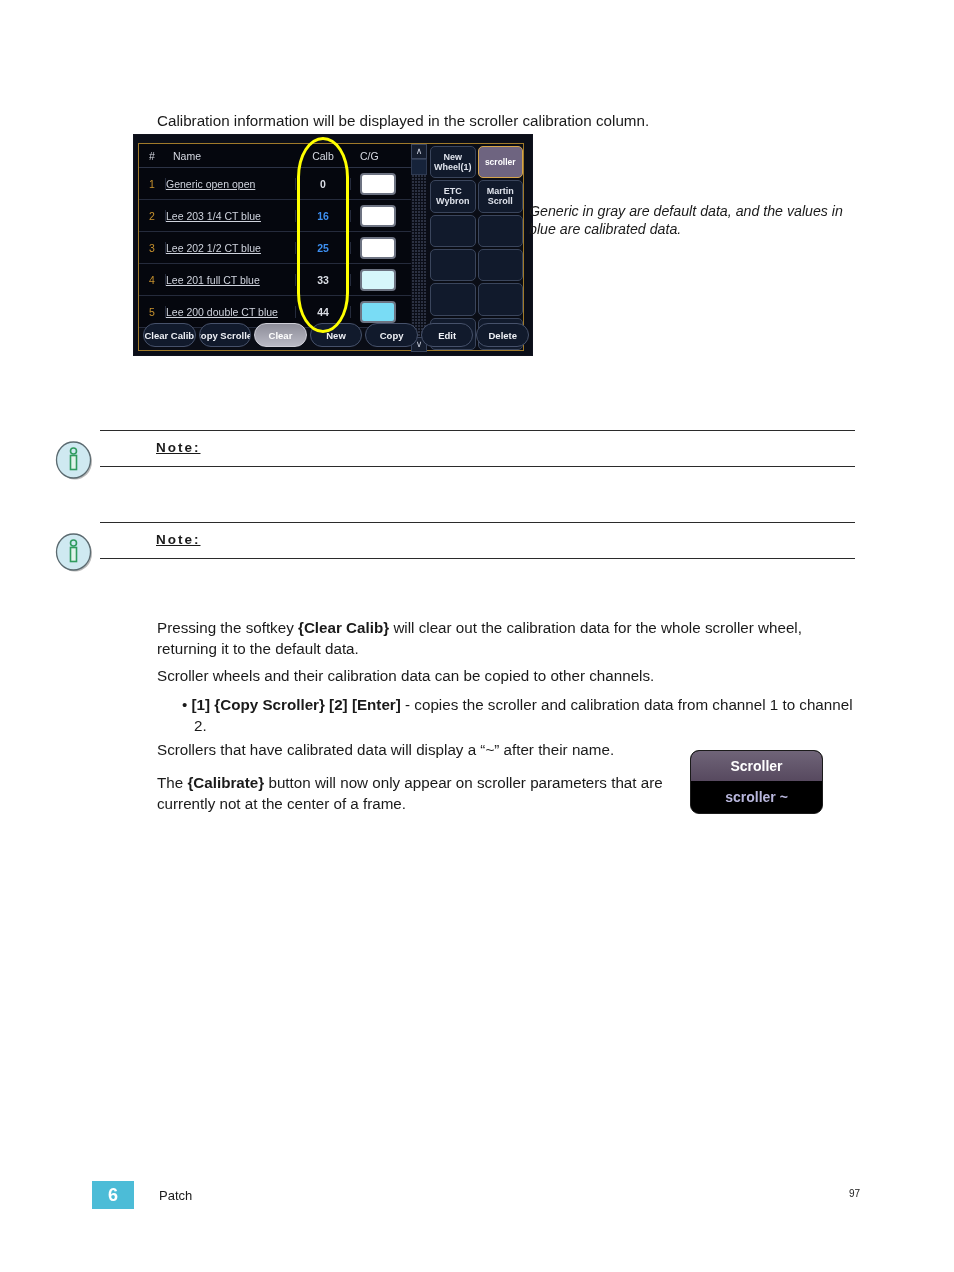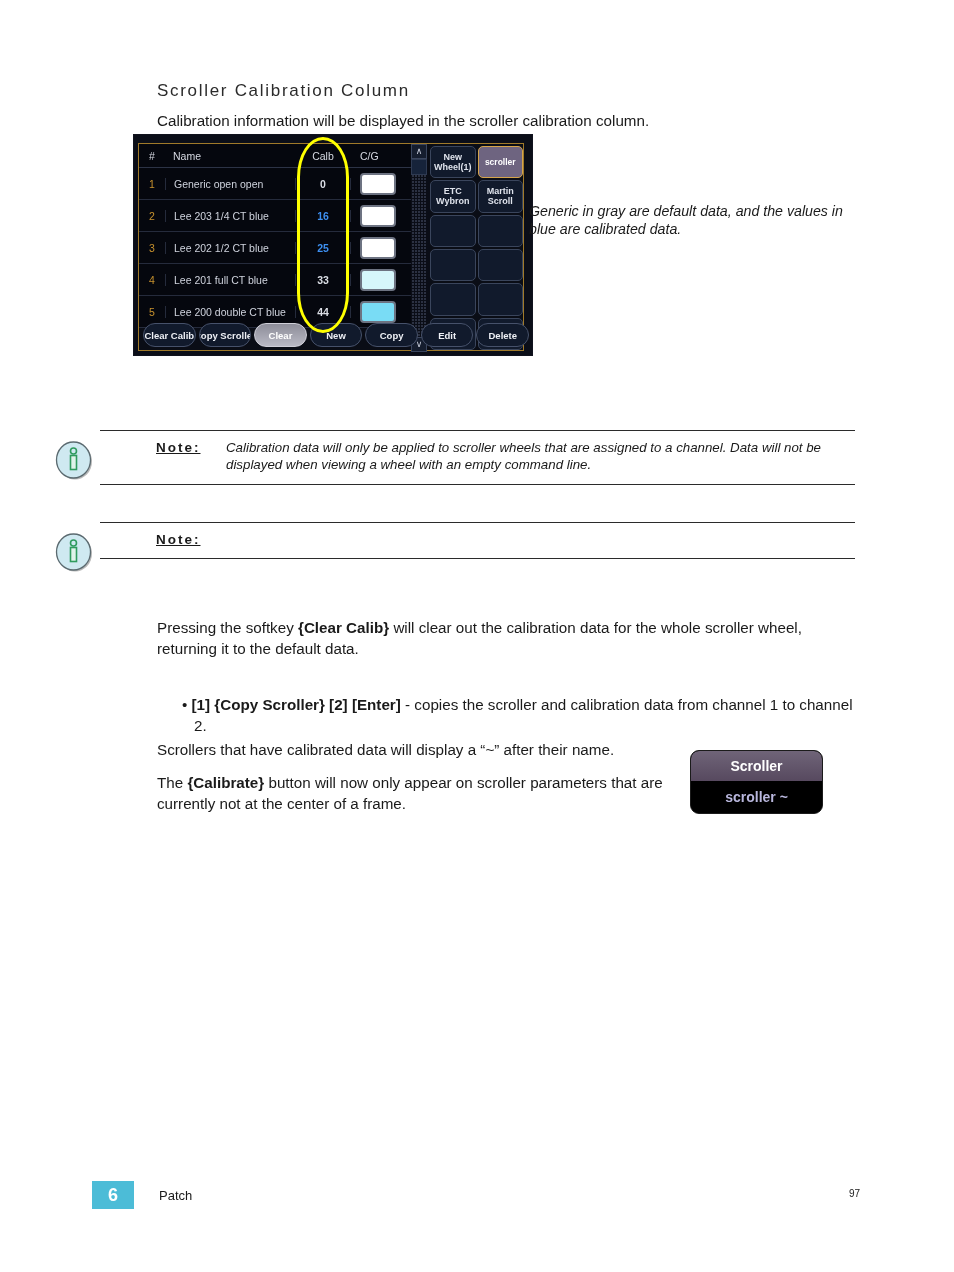--- a/index.html
+++ b/index.html
@@ -110,23 +110,24 @@
     height: 32px;
     align-items: center;
     border-bottom: 1px solid #252b3c;
     background: #05070e;
   }
   .td-num {
     width: 26px; text-align: center;
     color: #c8922e; font-size: 10.5px;
   }
   .td-name {
-    flex: 1; padding-left: 8px;
+    flex: 1; 
     color: #cfd3dd; font-size: 10.5px;
     border-left: 1px solid #252b3c;
+    text-decoration: underline;
   }
   .td-calb {
     width: 56px; text-align: center;
     font-size: 10.5px; font-weight: bold;
     border-left: 1px solid #252b3c;
     border-right: 1px solid #252b3c;
   }
   .calb-default { color: #dcdfe6; }
   .calb-cal     { color: #3d8ff0; }
 
@@ -357,21 +358,20 @@
     text-align: right;
     font-size: 10px;
     color: #1a1a1a;
   }
 </style>
 </head>
 <body>
 
 <div class="page">
 
-  <div class="section-heading">Scroller Calibration Column</div>
 
   <div class="body-text p-intro">Calibration information will be displayed in the scroller calibration column.</div>
 
   <div class="ui-shot">
     <div class="ui-inner">
       <div class="ui-cols">
 
         <div class="tbl-region">
           <div class="tbl-head">
             <div class="th-num">#</div>
@@ -460,21 +460,20 @@
 
   <div class="highlight-oval"></div>
 
   <div class="shot-caption">Generic in gray are default data, and the values in blue are calibrated data.</div>
 
 
   <div class="note-block note-1">
     <div class="note-rule"></div>
     <div class="note-body">
       <div class="note-label">Note:</div>
-      <div class="note-text">Calibration data will only be applied to scroller wheels that are assigned to a channel. Data will not be displayed when viewing a wheel with an empty command line.</div>
     </div>
     <div class="note-rule"></div>
   </div>
   <svg class="note-icon ic1" viewBox="0 0 44 44">
     <ellipse cx="23" cy="23.5" rx="17" ry="18" fill="#b8b8b8"></ellipse>
     <ellipse cx="21.5" cy="22" rx="17" ry="18" fill="#cfe9f1" stroke="#5b6a70" stroke-width="1.3"></ellipse>
     <circle cx="21.5" cy="13" r="3" fill="none" stroke="#2f9b5e" stroke-width="1.6"></circle>
     <rect x="18.5" y="17.5" width="6" height="14" fill="#dff3ea" stroke="#2f9b5e" stroke-width="1.6"></rect>
   </svg>
 
@@ -487,20 +486,21 @@
   </div>
   <svg class="note-icon ic2" viewBox="0 0 44 44">
     <ellipse cx="23" cy="23.5" rx="17" ry="18" fill="#b8b8b8"></ellipse>
     <ellipse cx="21.5" cy="22" rx="17" ry="18" fill="#cfe9f1" stroke="#5b6a70" stroke-width="1.3"></ellipse>
     <circle cx="21.5" cy="13" r="3" fill="none" stroke="#2f9b5e" stroke-width="1.6"></circle>
     <rect x="18.5" y="17.5" width="6" height="14" fill="#dff3ea" stroke="#2f9b5e" stroke-width="1.6"></rect>
   </svg>
 
   <div class="body-text p-press" id="press-para">Pressing the softkey <b>{Clear Calib}</b> will clear out the calibration data for the whole scroller wheel, returning it to the default data.</div>
 
+  <div class="body-text p-wheels">Scroller wheels and their calibration data can be copied to other channels.</div>
 
   <div class="bullet-item" id="bullet-para">• <b>[1] {Copy Scroller} [2] [Enter]</b> - copies the scroller and calibration data from channel 1 to channel 2.</div>
 
   <div class="body-text p-tilde">Scrollers that have calibrated data will display a “~” after their name.</div>
 
   <div class="body-text p-calib" id="calib-para">The <b>{Calibrate}</b> button will now only appear on scroller parameters that are currently not at the center of a frame.</div>
 
   <div class="scroller-img">
     <div class="si-top">Scroller</div>
     <div class="si-bot">scroller ~</div>

